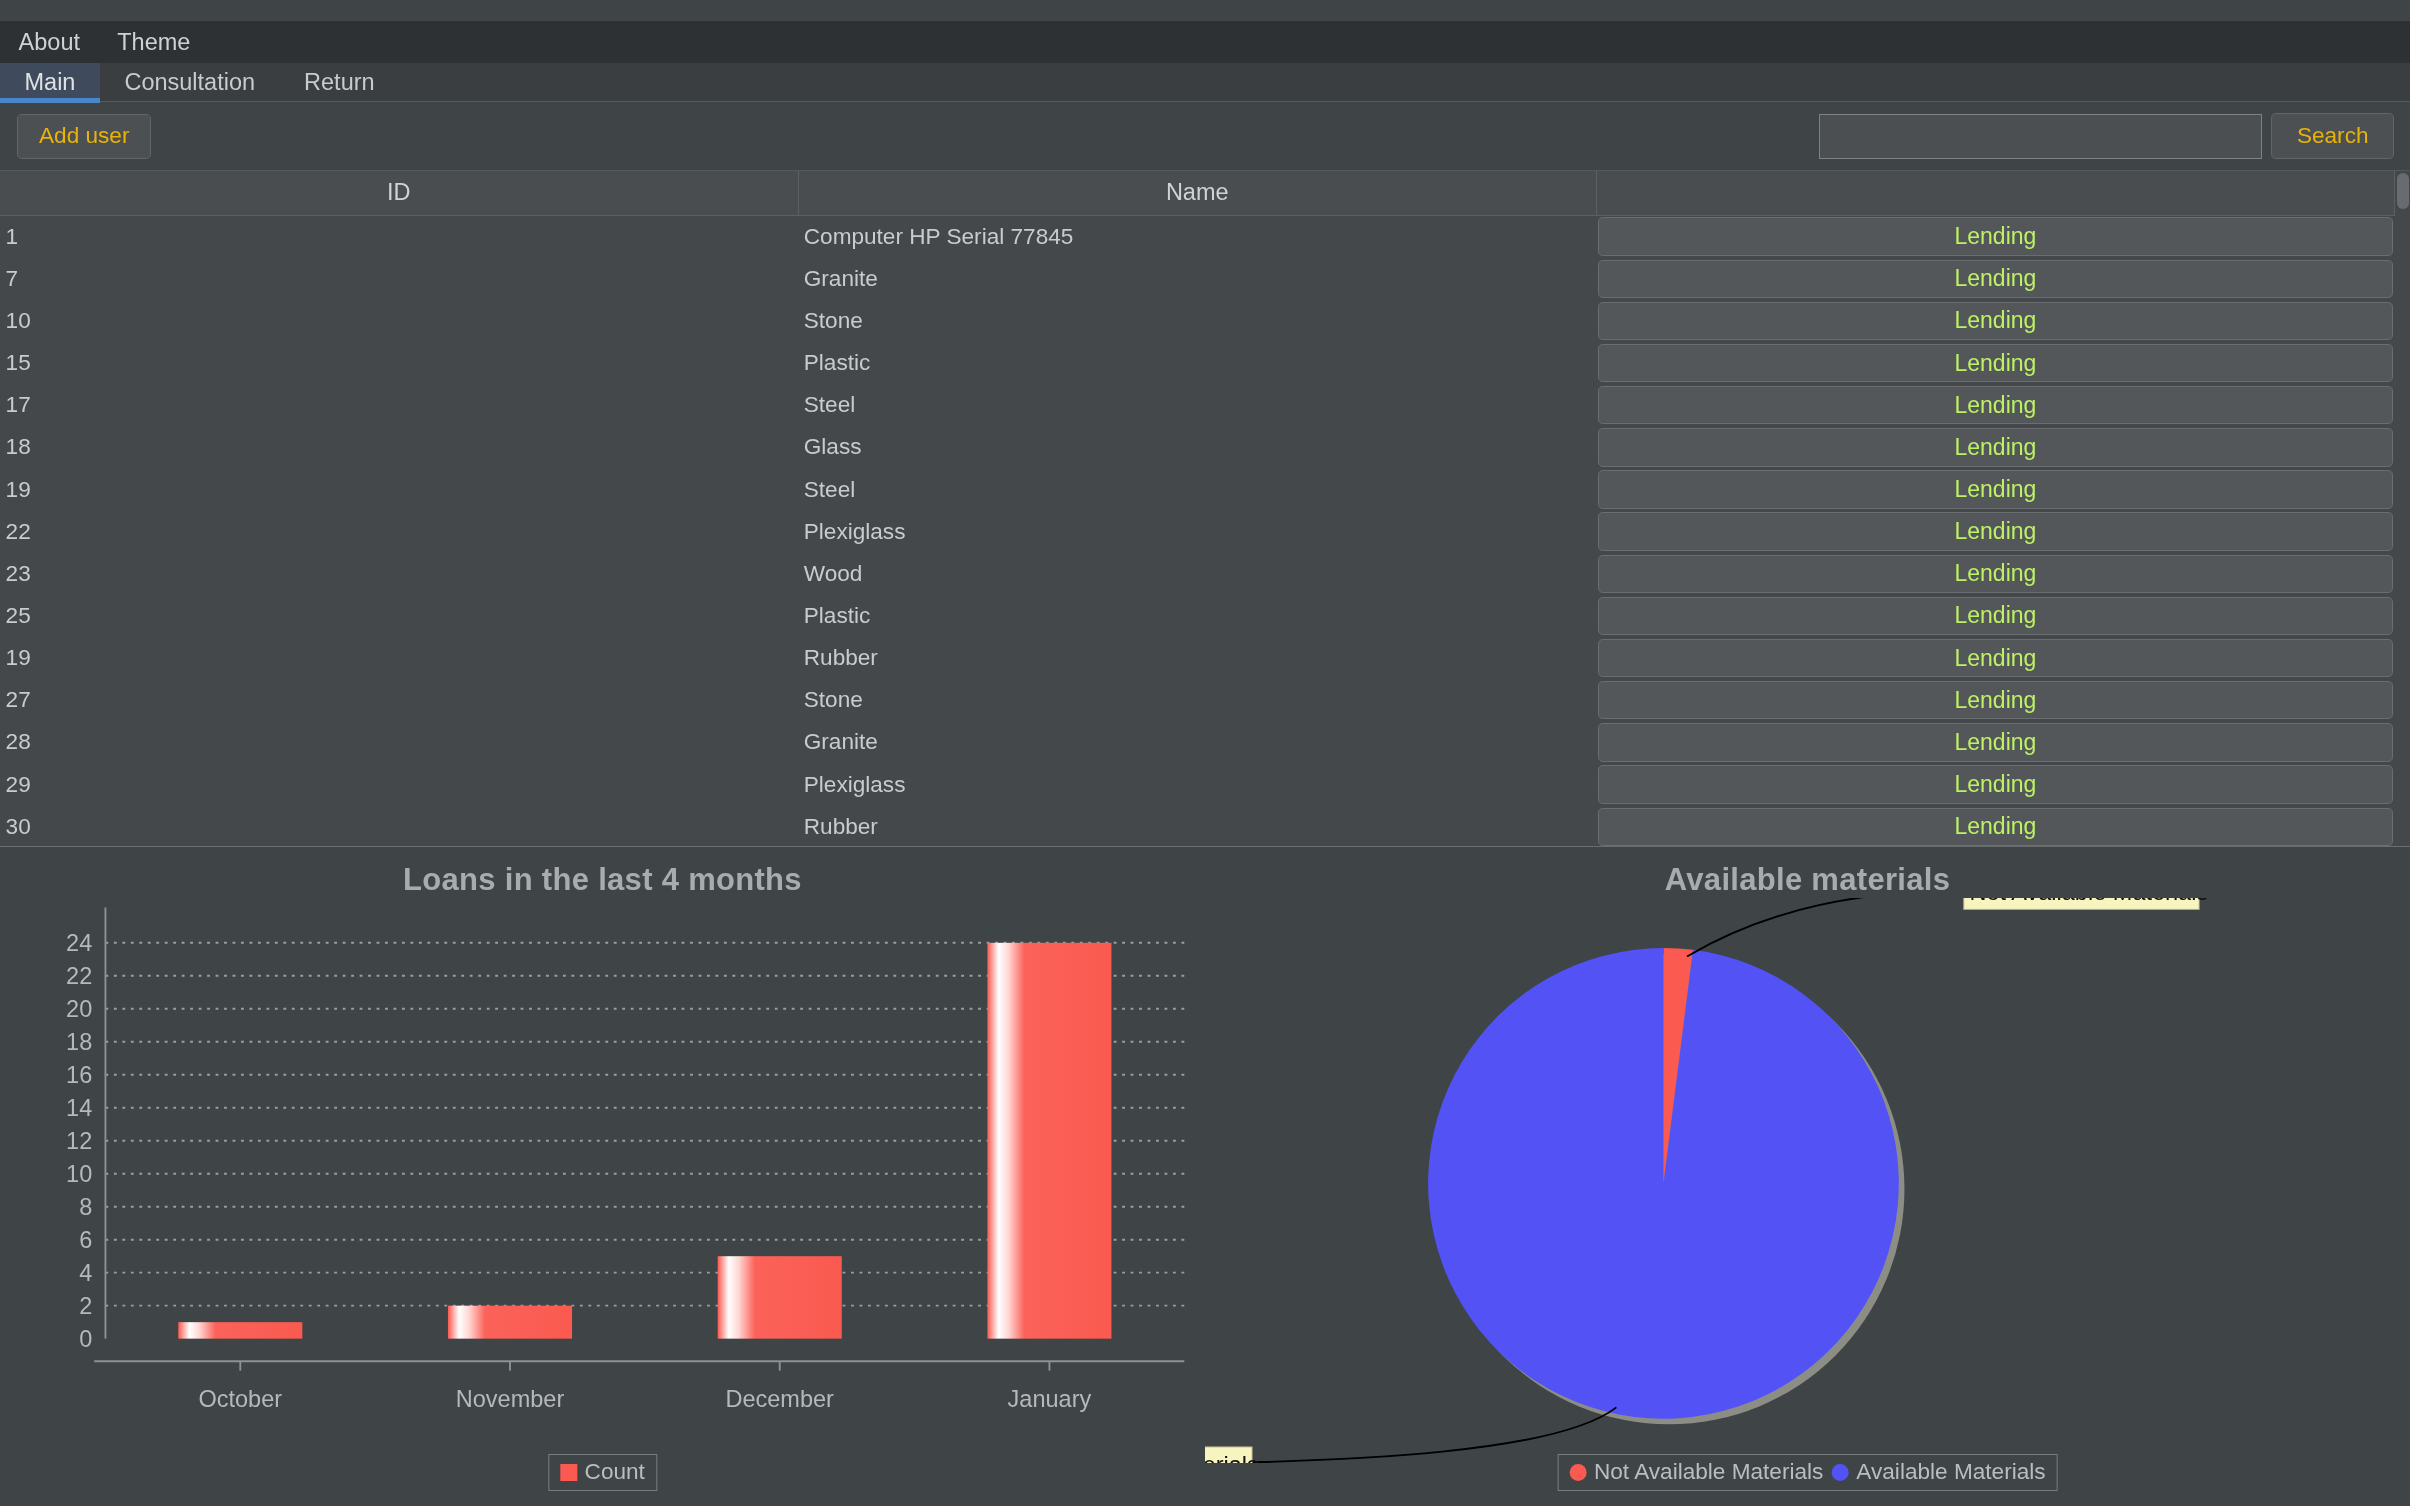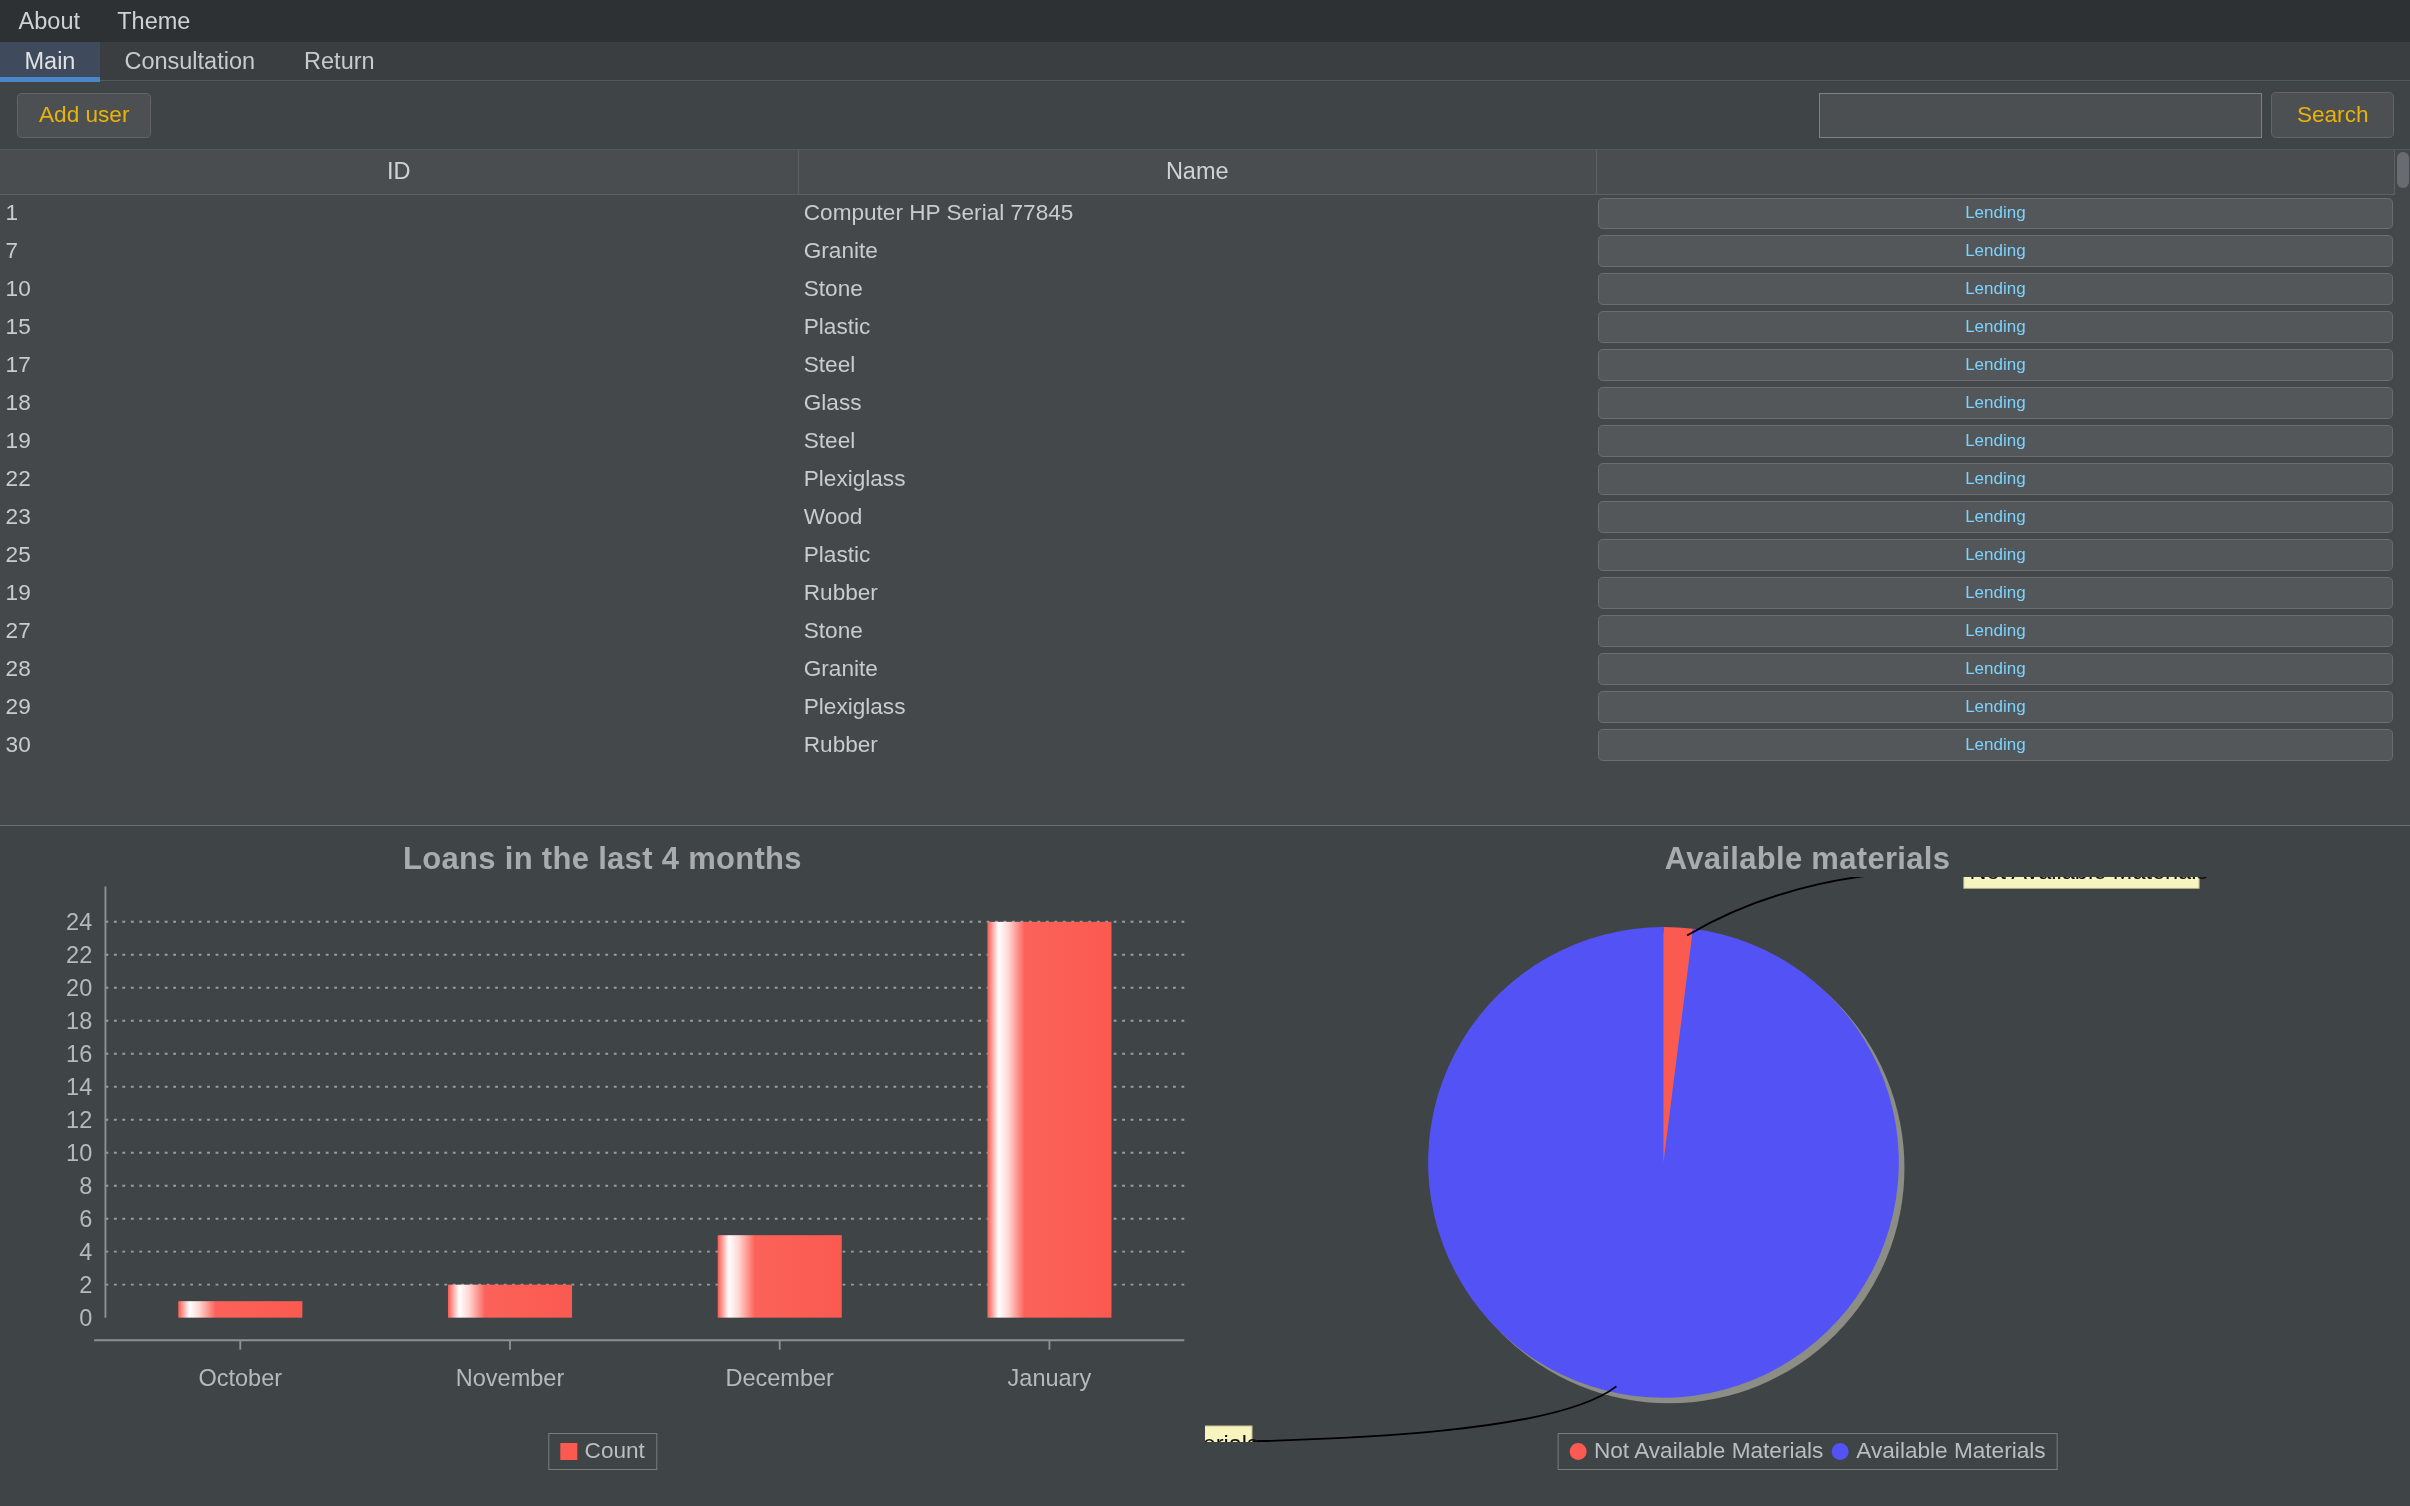--- a/index.html
+++ b/index.html
@@ -11,20 +11,21 @@
   }
 
   
   .menubar {
     height: 42px;
     background: #2e3133;
     display: flex;
     align-items: center;
     padding-left: 13px;
     gap: 26px;
+    margin-top: 21px;
   }
   .menubar .menu-item {
     color: #cfd2d4;
     font-size: 23.5px;
     padding: 2.8px 5.6px;
     cursor: default;
   }
 
   
   .tabbar {
@@ -116,22 +117,22 @@
   .table tbody tr { background: #44484b; }
   .cell-id { padding-left: 5.6px !important; }
   .cell-name { padding-left: 5.6px !important; }
   .cell-act { padding: 1.9px 1.9px !important; }
   .lend-btn {
     display: block;
     width: 100%;
     background: #53575a;
     border: 0.9px solid #6a6e71;
     border-radius: 4.7px;
-    color: #7dd3fc;
-    font-size: 17px;
+    color: #bef264;
+    font-size: 23px;
     padding: 4.7px 0;
     text-align: center;
     font-family: "Liberation Sans", sans-serif;
     cursor: pointer;
   }
   .vscroll {
     position: absolute;
     right: 0; top: 0;
     width: 16px; height: 100%;
     background: #44484b;

